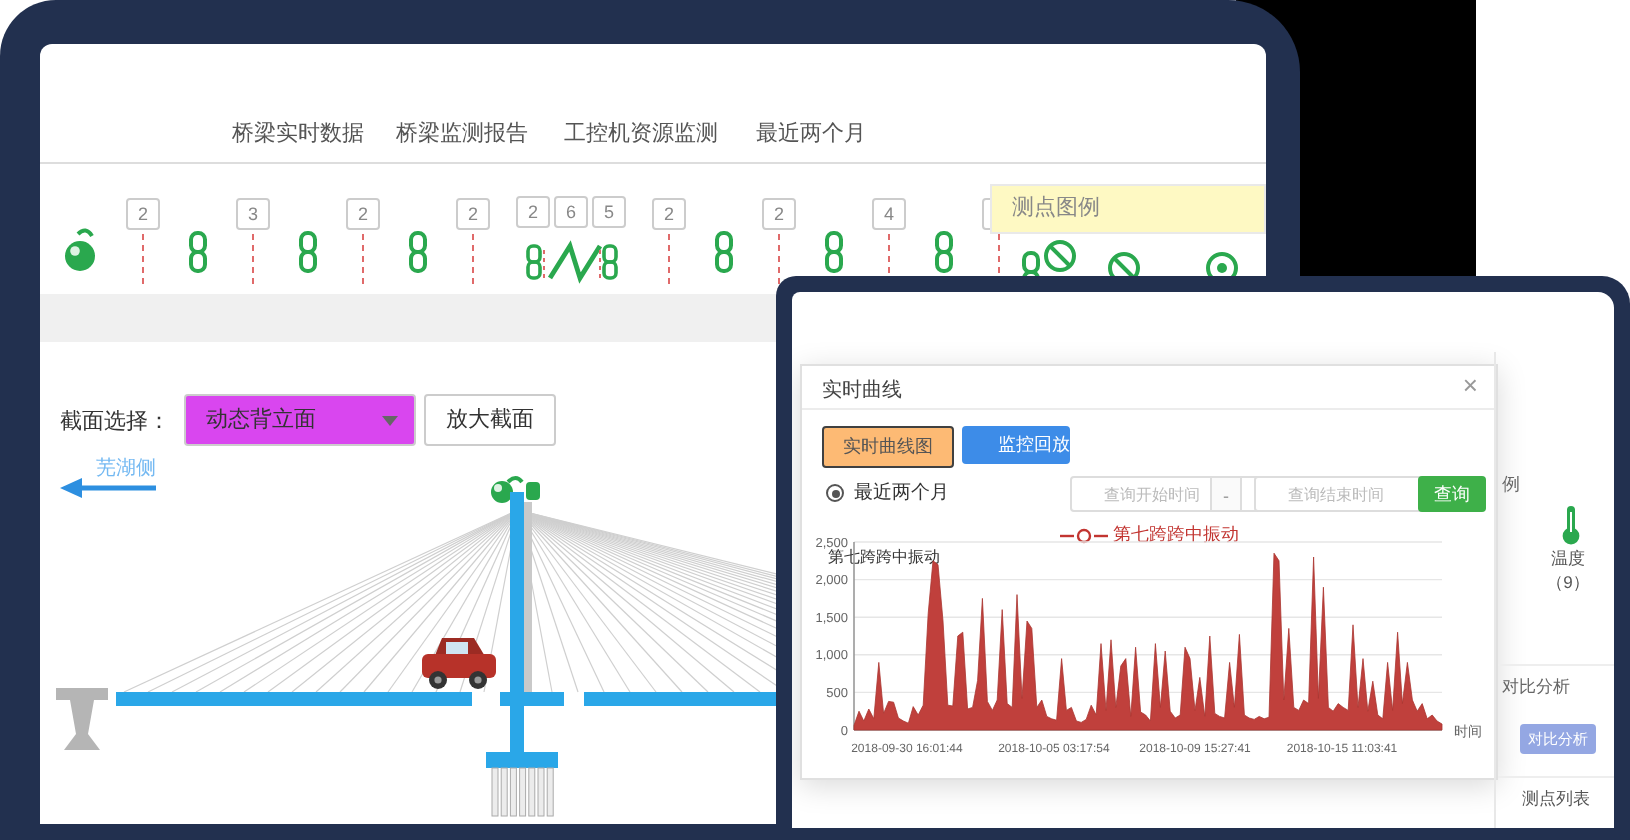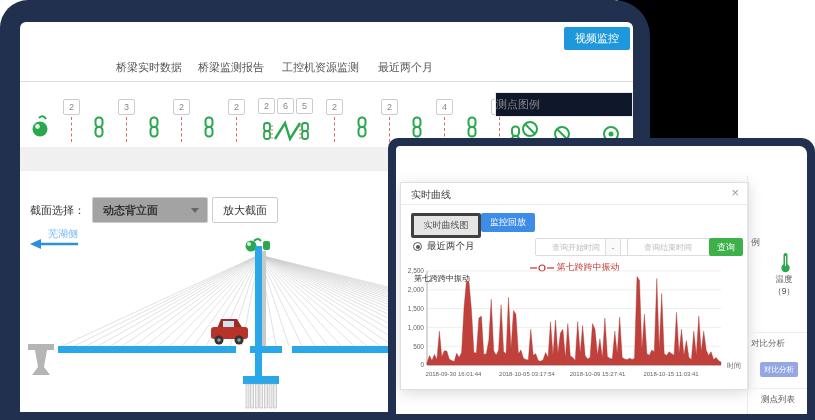--- a/index.html
+++ b/index.html
@@ -22,42 +22,42 @@
   .tab.active{background:#fff;border:1px solid #ddd;border-bottom:1px solid #fff;color:#aaa;height:27px;}
   .video-btn{position:absolute;right:3px;top:-27px;width:66px;height:23px;line-height:23px;text-align:center;
              background:#1e97dc;color:#fff;font-size:11px;border-radius:2px;cursor:pointer;}
   .sensor-row{position:absolute;left:10px;top:66px;width:462px;height:54px;display:flex;align-items:flex-end;gap:13px;}
   .sensor-marker{display:flex;flex-direction:column;align-items:center;}
   .badge{display:inline-block;min-width:13px;height:14px;line-height:14px;border:1px solid #ccc;background:#fff;
          font-size:9px;color:#888;text-align:center;border-radius:2px;padding:0 1px;}
   .dash{width:0;height:25px;border-left:1px dashed #e06a6a;margin-top:2px;}
   .badge-row{display:flex;gap:2px;margin-bottom:1px;}
   .legend-panel{position:absolute;left:475px;top:70px;width:138px;height:80px;}
-  .legend-panel-header{height:23px;line-height:23px;background:#0f172a;border:1px solid #e9e9e9;
-                       font-size:11px;color:#888;}
+  .legend-panel-header{height:23px;line-height:23px;background:#fef9c3;border:1px solid #e9e9e9;
+                       font-size:11px;color:#888;padding-left:10px;}
   .legend-icons{display:flex;gap:31px;padding:8px 0 0 14px;}
   .gray-band{position:absolute;left:0;top:125px;width:613px;height:24px;background:#f0f0f0;}
   .toolbar{position:absolute;left:0;top:158px;width:613px;height:28px;margin-top:16px;}
   .toolbar-label{position:absolute;left:10px;top:7px;font-size:11px;color:#333;}
   .dropdown{position:absolute;left:72px;top:1px;width:104px;height:24px;border:1px solid #ccc;border-radius:2px;
-            font-size:11px;color:#333;line-height:24px;padding-left:10px;cursor:pointer;background:#a3a3a3;font-weight:bold;}
+            font-size:11px;color:#333;line-height:24px;padding-left:10px;cursor:pointer;background:#d946ef;}
   .caret{position:absolute;right:8px;top:10px;width:0;height:0;border-left:4px solid transparent;
          border-right:4px solid transparent;border-top:5px solid #666;}
   .zoom-btn{position:absolute;left:192px;top:1px;width:64px;height:24px;border:1px solid #ccc;border-radius:2px;
             background:#fff;font-size:11px;color:#333;text-align:center;line-height:24px;cursor:pointer;}
   .bridge-svg{position:absolute;left:0;top:193px;}
   
   .modal{position:absolute;left:4px;top:36px;width:347px;height:206px;background:#fff;border:1px solid #e0e0e0;
          box-shadow:0 3px 14px rgba(0,0,0,.15);}
   .modal-header{height:21px;border-bottom:1px solid #ececec;position:relative;}
   .modal-title{position:absolute;left:10px;top:5px;font-size:10px;color:#444;}
   .modal-close{position:absolute;right:9px;top:2px;font-size:13px;color:#999;cursor:pointer;}
   .mtab{position:absolute;top:30px;height:19px;line-height:19px;text-align:center;font-size:9px;border-radius:2px;cursor:pointer;}
-  .mtab1{left:10px;width:64px;border:3px solid #404040;color:#555;background:#e5e5e5;}
-  .mtab2{left:80px;width:54px;background:#3d8ce8;color:#fff;}
+  .mtab1{left:10px;width:64px;border:1px solid #404040;color:#555;background:#fdba74;}
+  .mtab2{left:80px;width:54px;background:#3d8ce8;color:#fff;text-align:right;}
   .radio{position:absolute;left:12px;top:59px;width:7px;height:7px;border-radius:50%;border:1px solid #555;cursor:pointer;}
   .radio::after{content:"";position:absolute;left:1.5px;top:1.5px;width:4px;height:4px;border-radius:50%;background:#555;}
   .radio-label{position:absolute;left:26px;top:57px;font-size:9.5px;color:#333;}
   .tinput{position:absolute;top:55px;height:16px;border:1px solid #ddd;border-radius:2px;font-size:8px;color:#555;
           padding:0 16px;outline:none;}
   .tinput::placeholder{color:#bbb;}
   .tin1{left:134px;width:64px;}
   .tin2{left:226px;width:66px;}
   .tsep{position:absolute;left:204px;top:55px;width:16px;height:18px;background:#fafafa;border:1px solid #ddd;
         font-size:9px;color:#999;text-align:center;line-height:18px;box-sizing:border-box;}
@@ -87,21 +87,20 @@
 
 <div class="main-win">
   <div class="main-content">
 
 
     <div class="tabbar">
       <div class="tab" style="left:86px;">桥梁实时数据</div>
       <div class="tab" style="left:168px;">桥梁监测报告</div>
       <div class="tab" style="left:252px;">工控机资源监测</div>
       <div class="tab" style="left:348px;">最近两个月</div>
-      <div class="video-btn">视频监控</div>
     </div>
 
     <div class="sensor-row">
         <div><svg width="20" height="24" viewBox="0 0 20 24">
             <path d="M9 4 q4 -4 7 1" stroke="#2aa84e" stroke-width="2" fill="none"></path>
             <circle cx="10" cy="15" r="7.5" fill="#2aa84e"></circle>
             <circle cx="7.5" cy="12.5" r="2.4" fill="#fff" opacity=".85"></circle>
           </svg></div>
         <div class="sensor-marker">
           <span class="badge">2</span>

